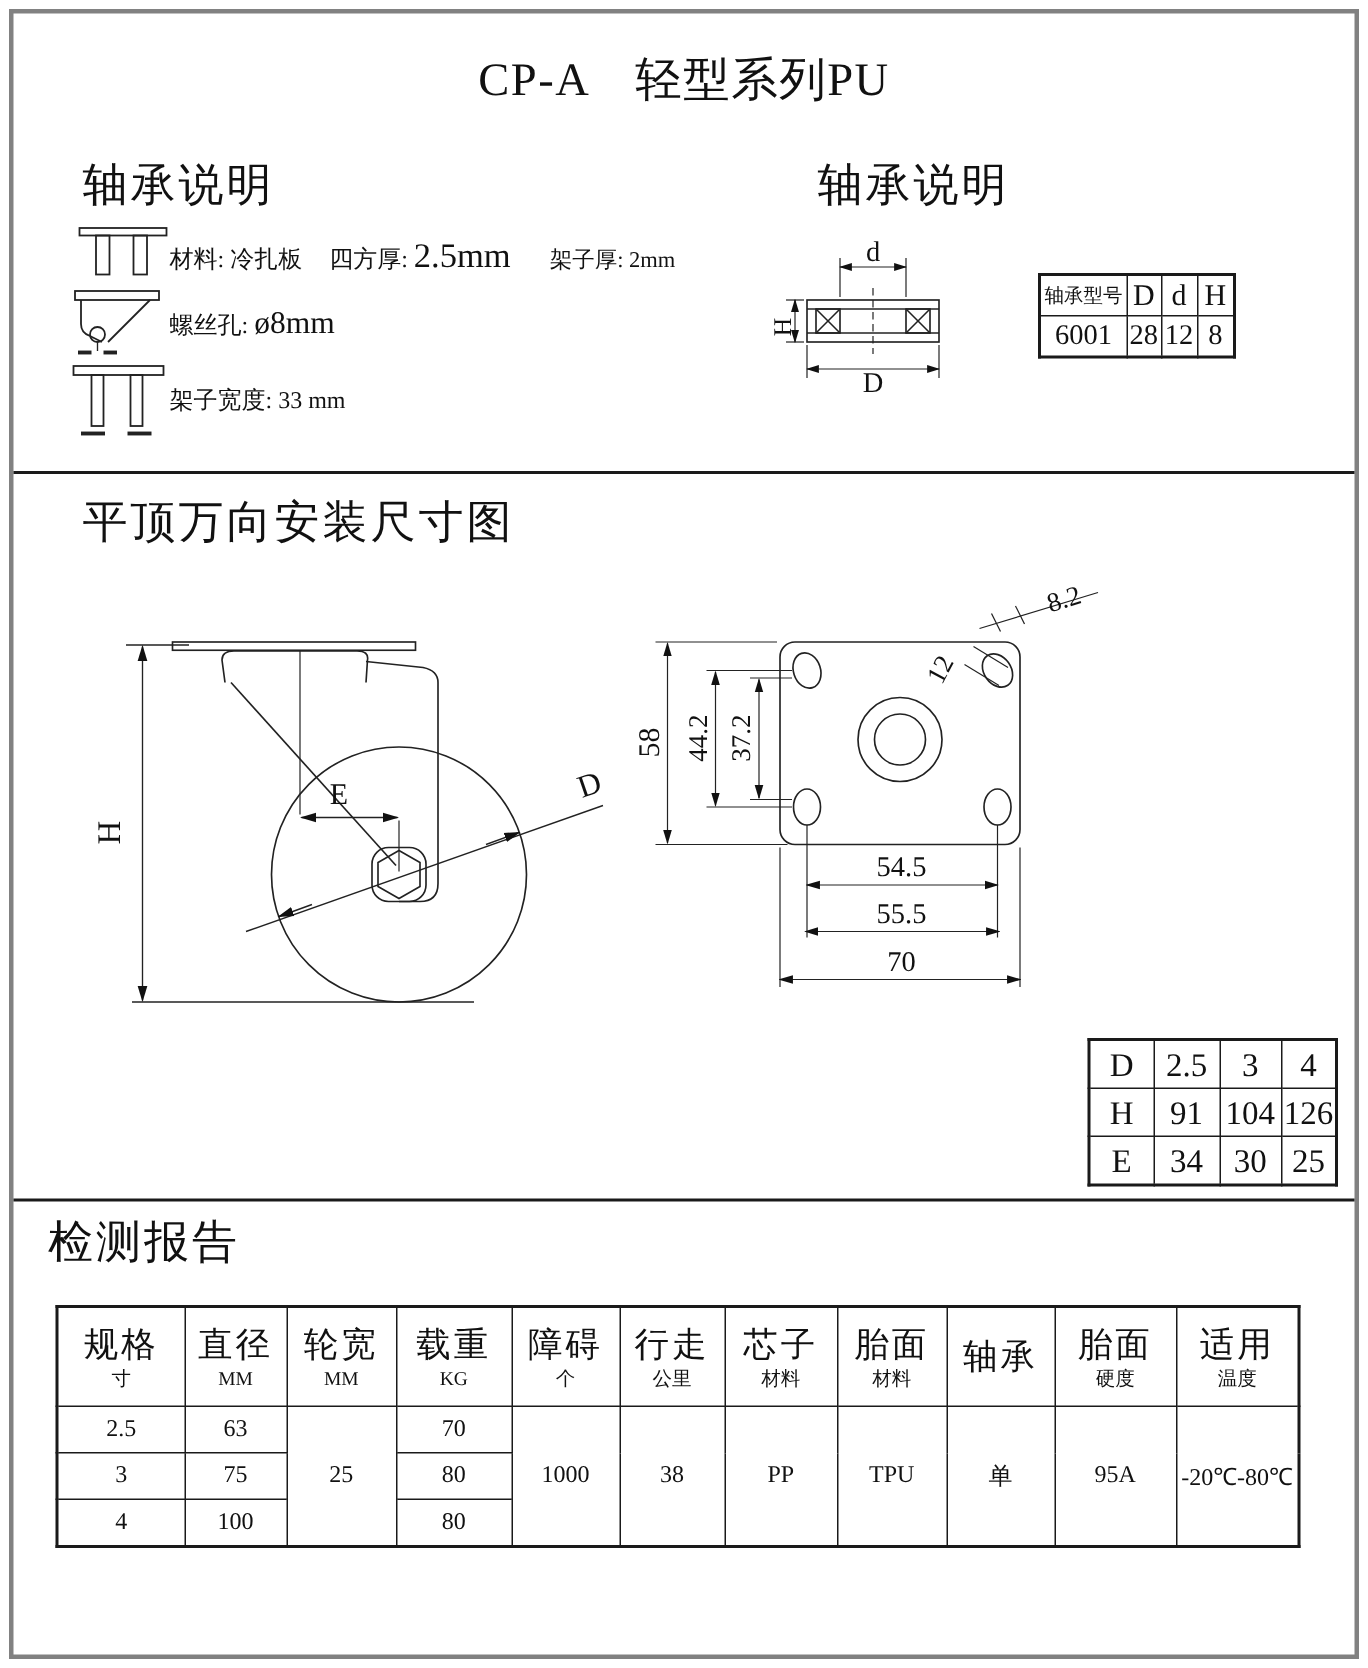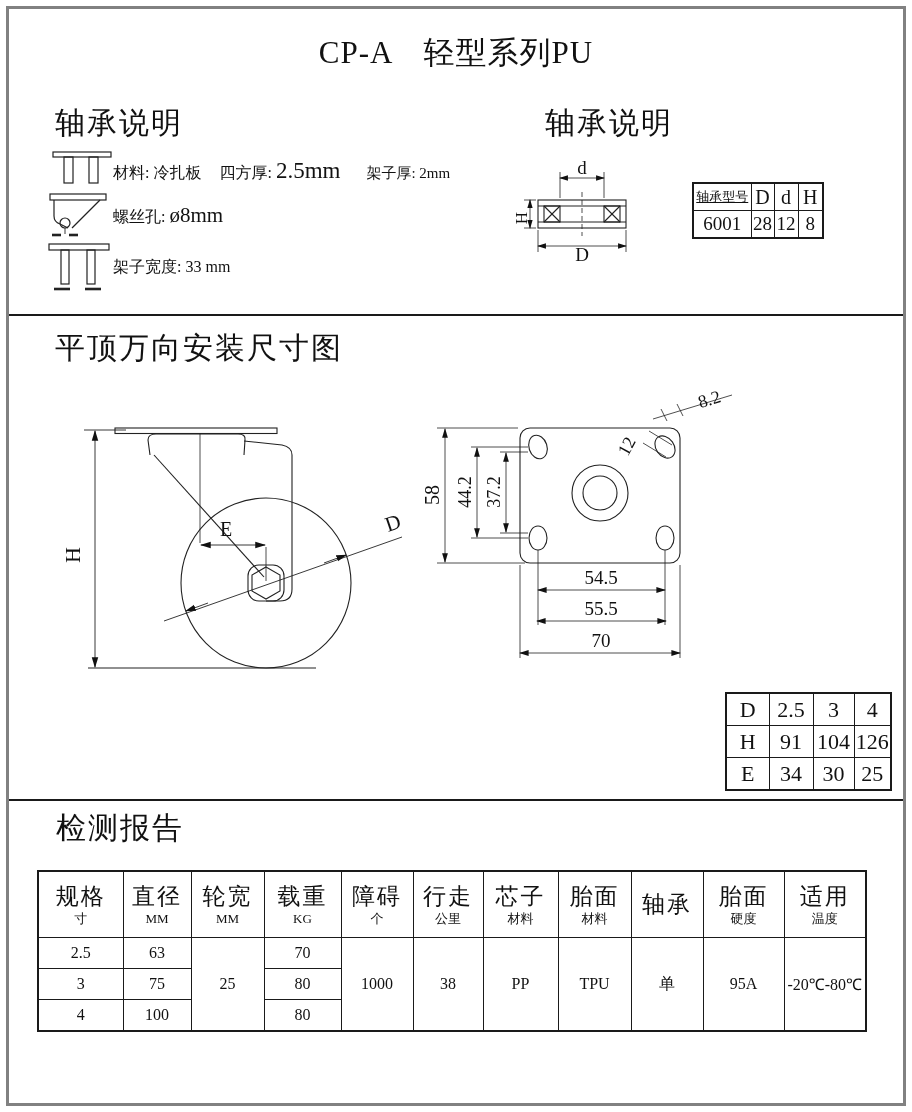--- a/index.html
+++ b/index.html
@@ -16,21 +16,21 @@
   .t16{font-size:16px;} .t15{font-size:15px;} .t23{font-size:23px;font-family:Liberation Serif, serif;} .t18{font-size:21px;}
   .gap{display:inline-block;width:14px;}
   svg{position:absolute;overflow:visible;}
   svg text{font-family:"Liberation Serif",serif;fill:#111;stroke:none;}
   table{border-collapse:collapse;position:absolute;table-layout:fixed;
         background:#fff;}
   td,th{border:1px solid #1a1a1a;text-align:center;padding:0;
         font-weight:normal;overflow:hidden;}
   .btable{left:692px;top:182px;width:130px;border:2px solid #1a1a1a;}
   .btable td{height:26px;}
-  .bt-h1{font-size:13px;text-decoration:underline;} .bt-h2{font-size:20px;} .bt-d{font-size:19px;}
+  .bt-h1{font-size:13px;} .bt-h2{font-size:20px;} .bt-d{font-size:19px;}
   .dhetable{left:725px;top:692px;width:165px;border:2px solid #1a1a1a;}
   .dhetable td{height:31px;font-size:22px;}
   .rtable{left:37px;top:870px;width:828px;border:2px solid #1a1a1a;}
   .rtable th{height:65px;vertical-align:middle;text-align:center;}
   .rtable td{height:30px;font-size:16px;}
   .rh-t{font-size:23px;letter-spacing:2px;line-height:1.2;}
   .rh-s{font-size:13px;line-height:1.2;}
 </style>
 </head>
 <body>
@@ -249,21 +249,21 @@
   </tr>
   <tr>
     <td>E</td>
     <td>34</td>
     <td>30</td>
     <td>25</td>
   </tr>
 </tbody>
   </table>
 
-<div class="h1" style="left:56px;top:808px">检测报告</div>
+<div class="h1" style="left:32px;top:808px">检测报告</div>
 
 <table class="rtable">
   <colgroup>
     <col style="width:85px">
       <col style="width:68px">
       <col style="width:73px">
       <col style="width:77px">
     <col style="width:72px">
       <col style="width:70px">
       <col style="width:75px">

